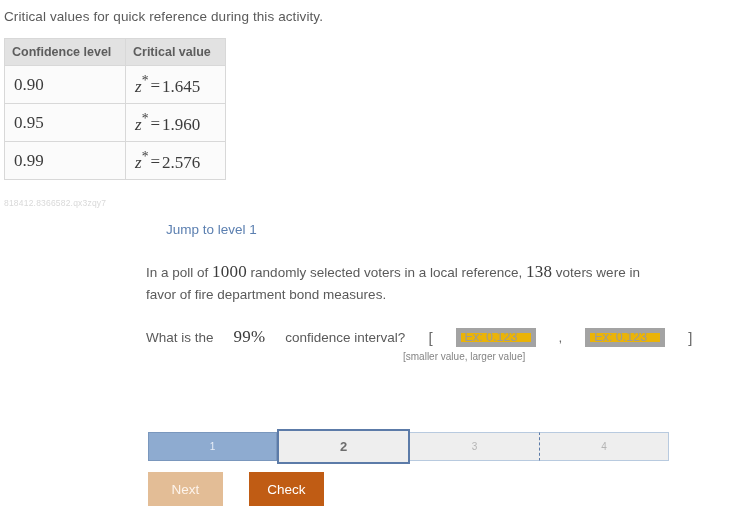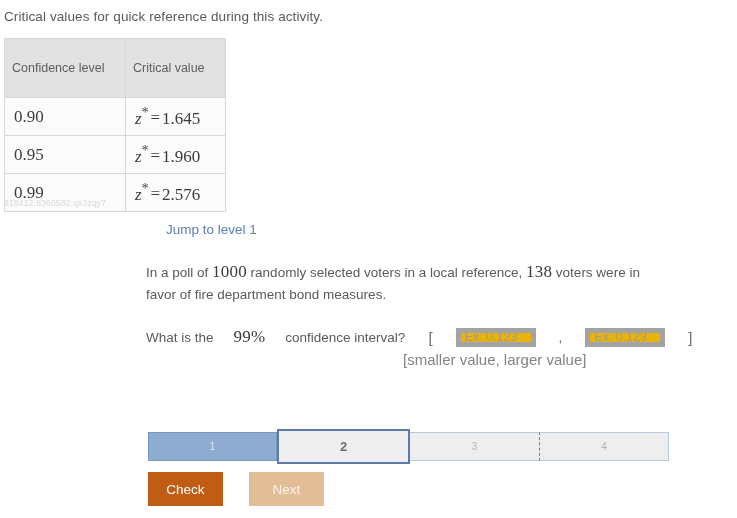--- a/index.html
+++ b/index.html
@@ -37,25 +37,25 @@
     table-layout: fixed;
   }
   .crit-table th, .crit-table td {
     border: 1px solid #d8d8d8;
     padding: 0;
     text-align: left;
     vertical-align: middle;
   }
   .crit-table th {
     background: #e2e2e2;
-    font-weight: normal;
+    font-weight: bold;
     font-size: 12.5px;
     color: #5d5d5d;
     height: 26px;
-    padding: 16px 7px;
+    padding: 0 7px;
   }
   .crit-table td {
     background: #fbfbfb;
     height: 37px;
     padding: 0 9px;
     font-family: "Liberation Serif", serif;
     font-size: 17px;
     color: #3c3c3c;
   }
   .crit-table col.c1 { width: 121px; }
@@ -137,21 +137,21 @@
     outline: none;
   }
   .ci-input::placeholder {
     color: #9b9b9b;
     opacity: 1;
   }
   .comma { padding: 0 3px; color: #6a6a6a; }
   .hint {
     margin-top: 4px;
     margin-left: 257px;
-    font-size: 15px;
+    font-size: 10px;
     color: #848484;
   }
 
   
   .progress {
     position: absolute;
     left: 148px;
     top: 432px;
     width: 521px;
     height: 29px;
@@ -284,15 +284,15 @@
   </div>
   <div class="seg seg-3">
     <span>3</span>
   </div>
   <div class="seg seg-4">
     <span>4</span>
   </div>
 </div>
 
 <div class="buttons">
+  <button class="btn btn-next">Next</button>
   <button class="btn btn-check">Check</button>
-  <button class="btn btn-next">Next</button>
 </div>
 
 </body></html>

